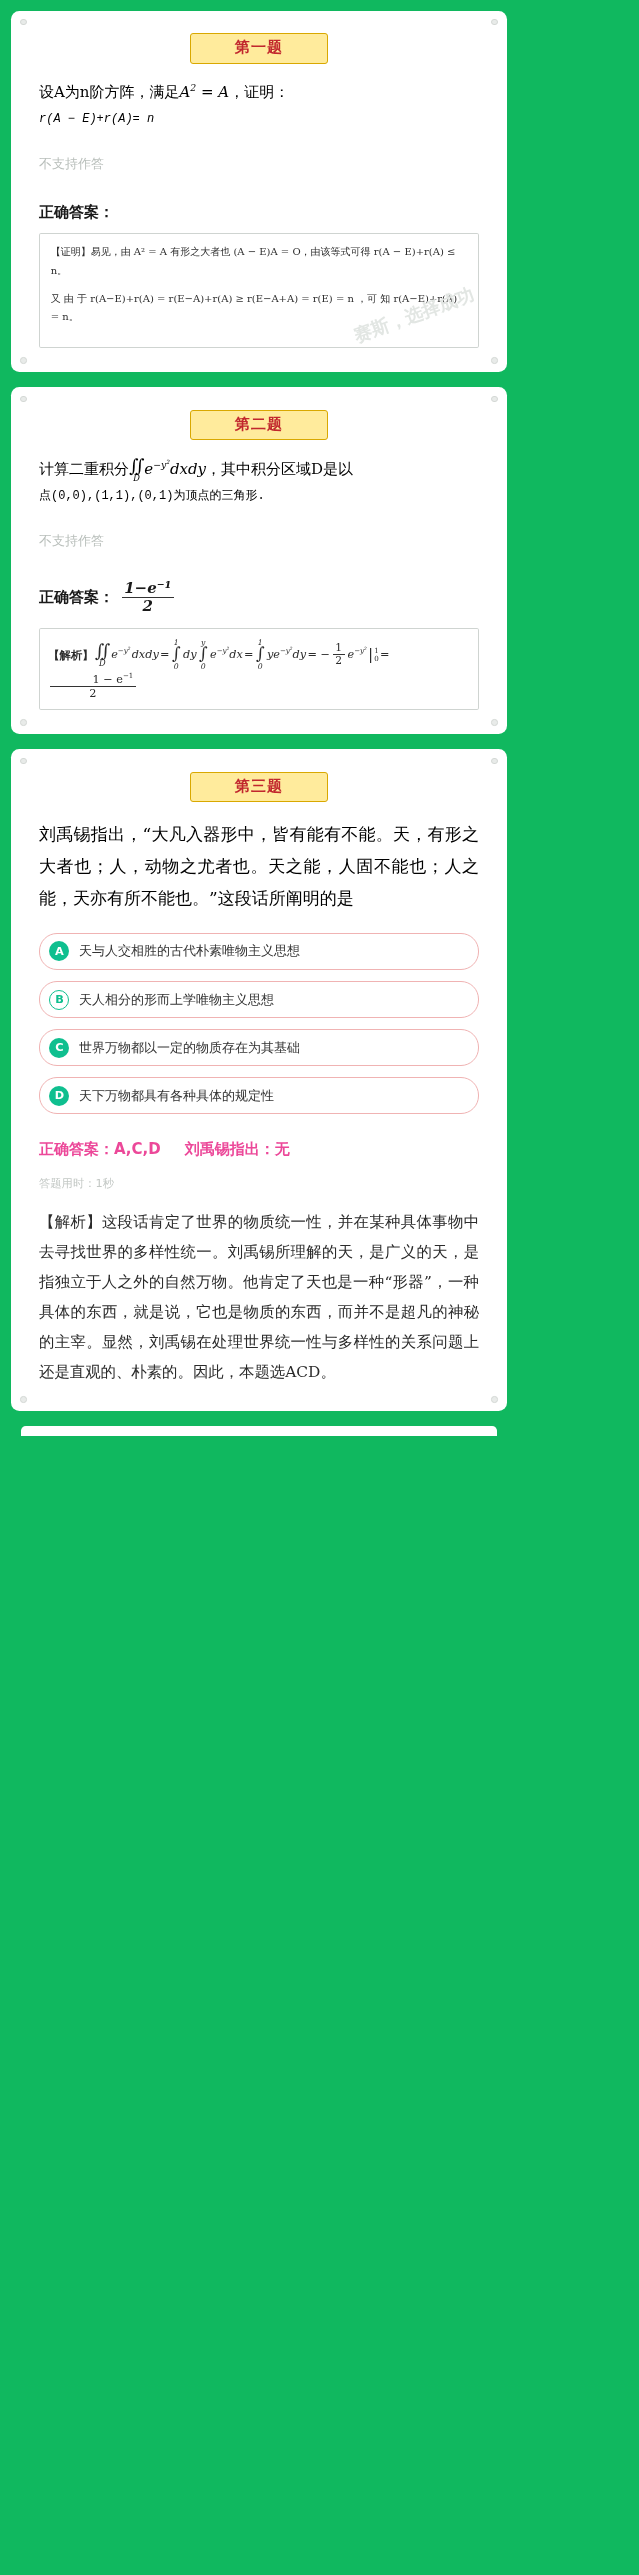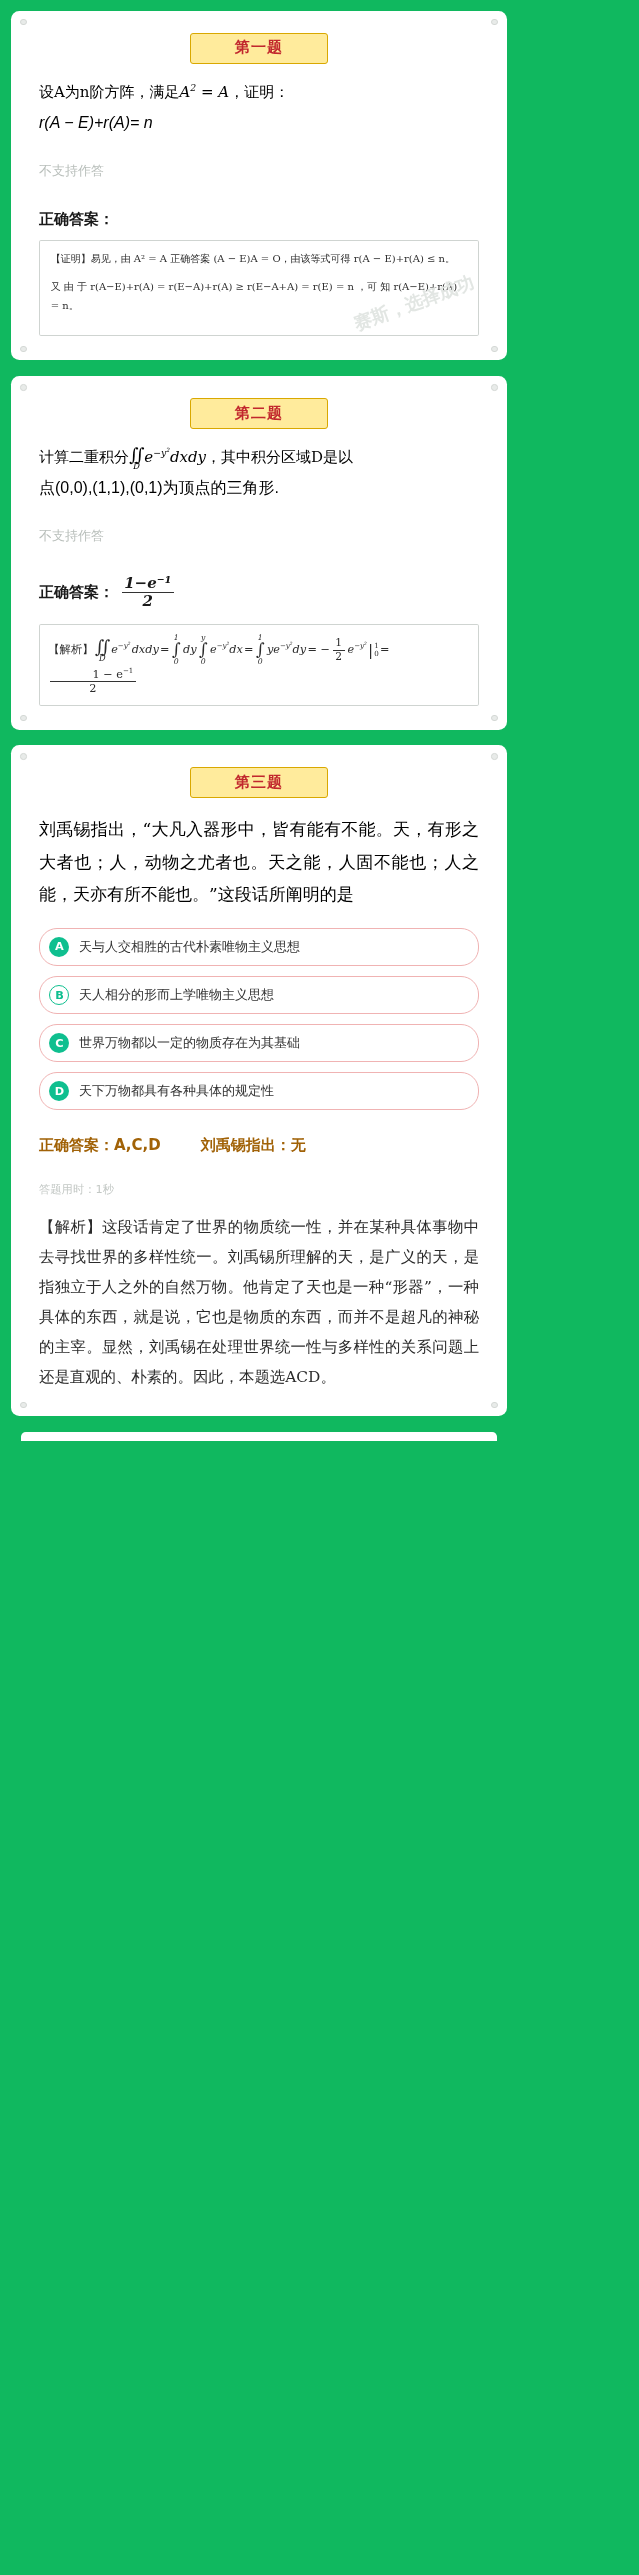--- a/index.html
+++ b/index.html
@@ -53,23 +53,23 @@
   .stem {
     color: #000000;
     font-size: 15px;
     line-height: 1.75;
     padding: 0 8.3px;
     font-family: "DejaVu Serif", "Liberation Serif", serif;
   }
   .stem .mathline {
     display: block;
     margin-top: 3.6px;
-    font-family: Liberation Sans, sans-serif;
+    font-family: Liberation Mono, monospace;
     font-style: italic;
-    font-size: 16px;
+    font-size: 12px;
   }
 
   .nosupport {
     color: #b9bfbb;
     font-size: 13px;
     padding: 0 8.3px;
     margin-top: 25px;
     font-family: "DejaVu Sans", "Liberation Sans", sans-serif;
   }
 
@@ -204,31 +204,31 @@
     border: 1.2px solid #0fbf8f;
   }
   .opt-text {
     font-size: 13px;
     color: #333;
     font-family: "DejaVu Serif","Liberation Serif",serif;
   }
 
   .answer-row {
     display: flex;
-    gap: 40px;
+    gap: 24px;
     padding: 0 8.3px;
     margin-top: 26px;
     font-size: 15px;
     font-weight: bold;
-    color: #a16207;
+    color: #ec4899;
     font-family: "DejaVu Sans","Liberation Sans",sans-serif;
   }
   .timing {
     padding: 0 8.3px;
-    margin-top: 27px;
+    margin-top: 17px;
     color: #c3c8c5;
     font-size: 11.3px;
     font-family: "DejaVu Sans","Liberation Sans",sans-serif;
   }
   .analysis {
     padding: 0 8.3px;
     margin-top: 15.4px;
     font-size: 15.4px;
     line-height: 1.95;
     color: #2b2b2b;
@@ -260,21 +260,21 @@
       <span class="mathline">r(A − E)+r(A)= n</span>
     </div>
 
     <div class="nosupport">不支持作答</div>
 
     <div class="answer-label">
       <span>正确答案：</span>
     </div>
 
     <div class="explain-box">
-      <p>【证明】易见，由 A² = A 正确答案 (A − E)A = O，由该等式可得 r(A − E)+r(A) ≤ n。</p>
+      <p>【证明】易见，由 A² = A 有形之大者也 (A − E)A = O，由该等式可得 r(A − E)+r(A) ≤ n。</p>
       <p>又 由 于 r(A−E)+r(A) = r(E−A)+r(A) ≥ r(E−A+A) = r(E) = n ，可 知 r(A−E)+r(A) = n。</p>
       <div class="wm">赛斯，选择成功</div>
     </div>
   </div>
 
   <div class="card">
     <span class="screw tl"></span>
     <span class="screw tr"></span>
     <span class="screw bl"></span>
     <span class="screw br"></span>
@@ -293,21 +293,21 @@
 
     <div class="answer-label">
       <span>正确答案：</span>
       <span class="frac" style="font-size:15px;">
         <span class="num">1−e⁻¹</span>
         <span class="den">2</span>
       </span>
     </div>
 
     <div class="q2-solution">
-      <span style="font-weight:normal;">【解析】</span>
+      <span style="font-weight:bold;">【解析】</span>
       <span class="dblint">
           <span class="sym">∬</span>
           <span class="sub">D</span>
         </span>
       <span class="inline-math">e<sup>−y<sup>2</sup></sup></span>
       <span class="inline-math">dxdy</span>
       <span>=</span>
       <span class="bigint">
           <span class="lim">1</span>
           <span class="sym">∫</span>

